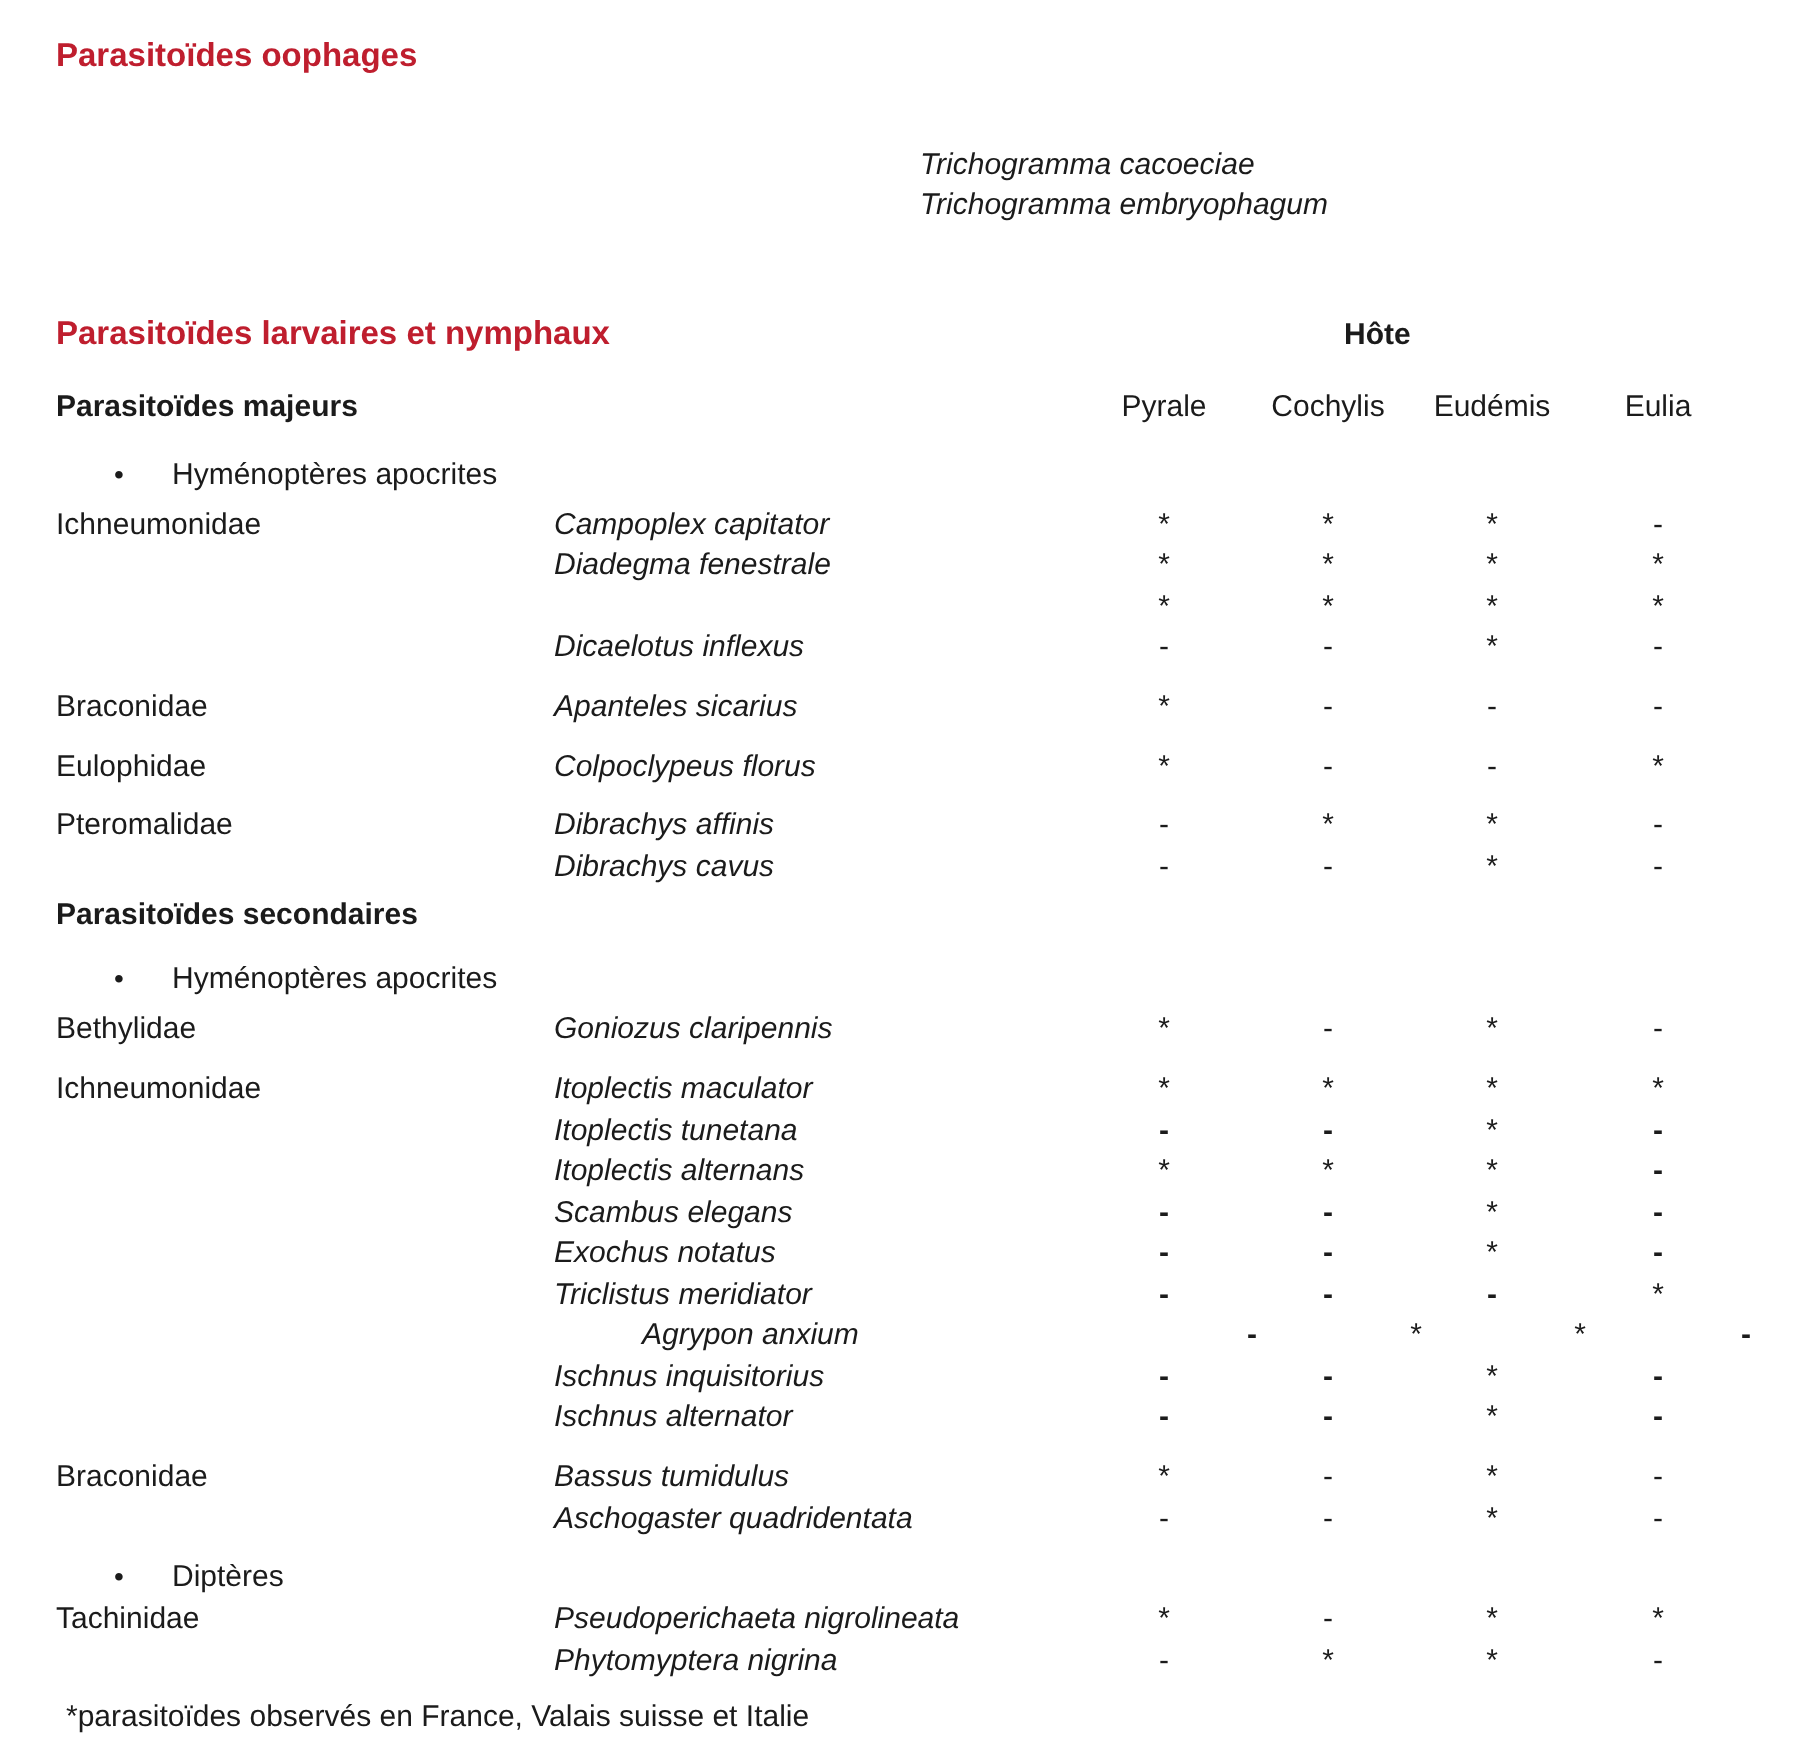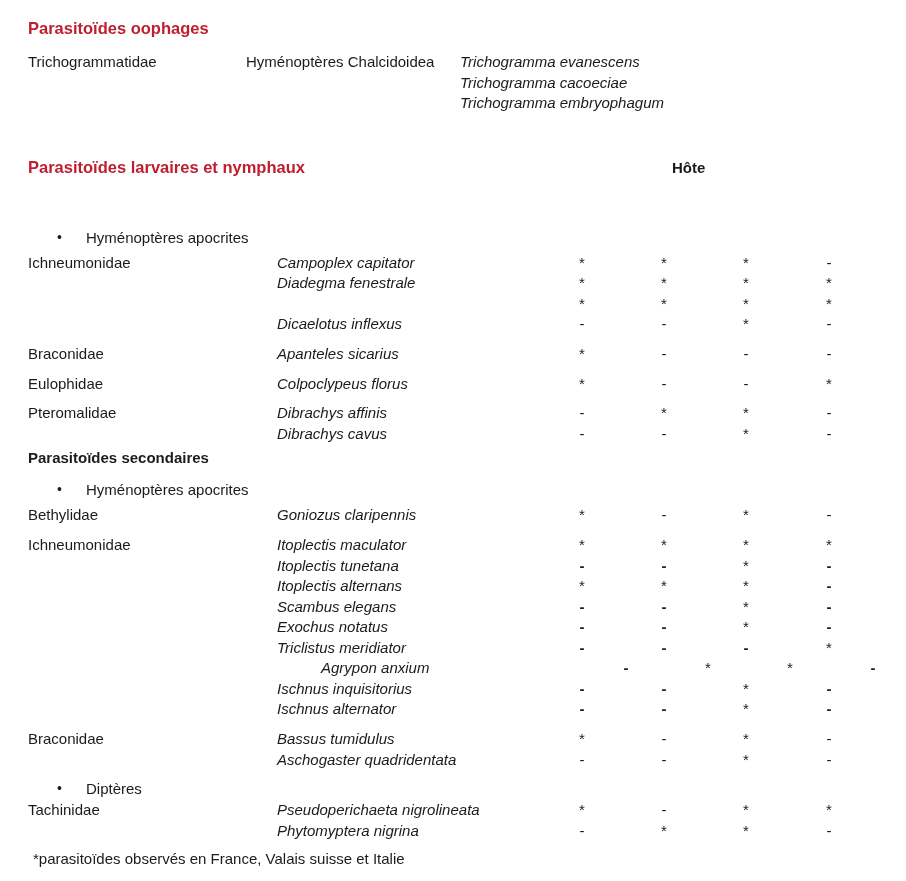--- a/index.html
+++ b/index.html
@@ -27,35 +27,37 @@
   .bold-dash{font-weight:bold;}
   .footnote{position:absolute;left:33px;}
 </style>
 </head>
 <body>
 
 <div class="page" id="page" style="color: rgb(27, 27, 27);">
     <div class="line" style="top: 18px;">
       <span class="heading" style="color: rgb(191, 30, 46);">Parasitoïdes oophages</span>
     </div>
-    <div class="line" style="top: 51px;">
-      <span class="family">Trichogrammatidae</span>
-      <span class="order">Hyménoptères Chalcidoidea</span>
-      <span class="species oo">Trichogramma evanescens</span>
-    </div>
     <div class="line" style="top: 71.6px;">
       <span class="species oo">Trichogramma cacoeciae</span>
     </div>
     <div class="line" style="top: 92.2px;">
       <span class="species oo">Trichogramma embryophagum</span>
     </div>
     <div class="line" style="top: 157px;">
       <span class="heading" style="color: rgb(191, 30, 46);">Parasitoïdes larvaires et nymphaux</span>
       <span class="hote">Hôte</span>
     </div>
+    <div class="line" style="top: 193px;">
+      <span class="subtitle">Parasitoïdes majeurs</span>
+      <span class="colhead" style="left: 537px;">Pyrale</span>
+      <span class="colhead" style="left: 619px;">Cochylis</span>
+      <span class="colhead" style="left: 701px;">Eudémis</span>
+      <span class="colhead" style="left: 784px;">Eulia</span>
+    </div>
     <div class="line" style="top: 227px;">
       <span class="bullet-dot">•</span>
       <span class="bullet-label">Hyménoptères apocrites</span>
     </div>
     <div class="line" style="top: 251.5px;">
       <span class="family">Ichneumonidae</span>
       <span class="species">Campoplex capitator</span>
       <span class="mark" style="left: 537px;">*</span>
       <span class="mark" style="left: 619px;">*</span>
       <span class="mark" style="left: 701px;">*</span>

